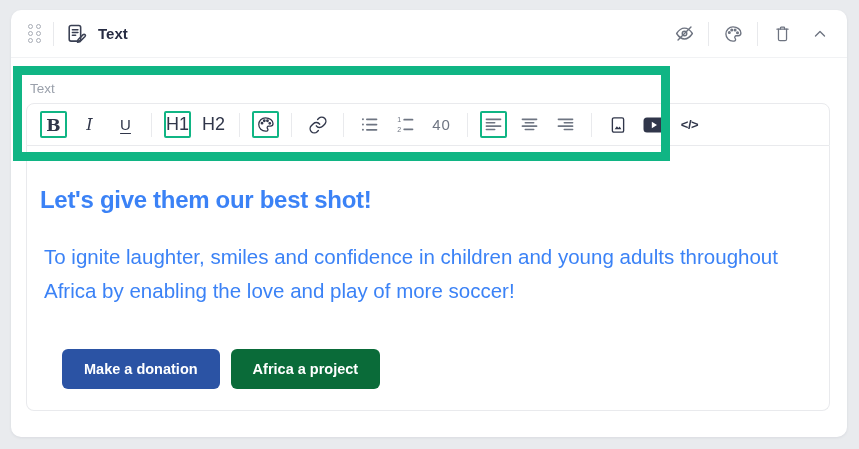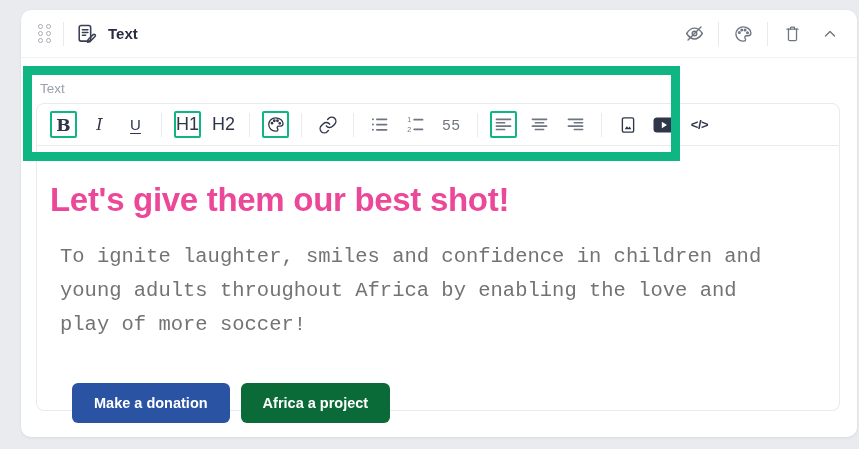--- a/index.html
+++ b/index.html
@@ -4,21 +4,21 @@
 <style>
   * { box-sizing: border-box; }
   html,body { margin:0; padding:0; }
   body {
     width:859px; height:449px; position:relative; overflow:hidden;
     background:#e9ebee;
     font-family:"Liberation Sans", sans-serif;
     color:#2c3045;
   }
   .card {
-    position:absolute; left:21px; top:10px; width:836px; height:427px;
+    position:absolute; left:11px; top:10px; width:836px; height:427px;
     background:#ffffff; border-radius:10px;
     box-shadow:0 1px 3px rgba(30,35,60,.08);
   }
   
   .widget-header {
     position:absolute; left:0; top:0; width:100%; height:48px;
     display:flex; align-items:center; padding:0 15px 0 17px;
     border-bottom:1px solid #f1f2f4;
   }
   .drag-handle { display:grid; grid-template-columns:repeat(2,5px); grid-template-rows:repeat(3,5px); gap:2px 3px; }
@@ -49,22 +49,22 @@
   .g-italic { font-family:"DejaVu Serif", serif; font-style:italic; font-size:16px; }
   .g-underline { font-size:15px; text-decoration:underline; text-underline-offset:3px; }
   .g-h { font-size:18px; font-weight:500; }
   .g-quote { font-size:15px; letter-spacing:1px; }
   .g-code { font-size:13px; font-weight:600; letter-spacing:-0.5px; }
 
   .content-area {
     border:1px solid #e9eaed; border-top:none; border-radius:0 0 8px 8px;
     height:265px; padding:34px 20px 0 13px; background:#fff;
   }
-  .content-heading { margin:0; font-size:33px; line-height:40px; font-weight:700; color:#ec4899; letter-spacing:-0.3px; }
-  .content-paragraph { margin:20px 0 0 10px; font-size:20.5px; line-height:34px; color:#737373; max-width:735px;font-family:Liberation Mono, monospace; }
+  .content-heading { margin:0; font-size:24px; line-height:40px; font-weight:700; color:#3b82f6; letter-spacing:-0.3px; }
+  .content-paragraph { margin:20px 0 0 4px; font-size:20.5px; line-height:34px; color:#3b82f6; max-width:735px; }
   .cta-row { display:flex; gap:11px; margin:41px 0 0 6px;padding-left:16px; }
   .cta {
     height:40px; padding:0 22px; border:none; border-radius:6px;
     color:#fff; font-size:14.5px; font-weight:700; font-family:"Liberation Sans", sans-serif;
     display:flex; align-items:center; justify-content:center; cursor:pointer; min-width:149px;
   }
   .cta-blue { background:#2b53a4; }
   .cta-green { background:#0a6b39; }
 
   
@@ -168,21 +168,21 @@
           <path d="M9 6h11M9 12h11M9 18h11"></path>
         </svg>
       </span>
       <span class="tb-btn tb-gray">
         <svg width="21" height="21" viewBox="0 0 24 24" fill="none" stroke="currentColor" stroke-width="2" stroke-linecap="round">
           <text x="2.6" y="9" font-size="8" fill="currentColor" stroke="none" font-family="inherit">1</text>
           <text x="2.6" y="20" font-size="8" fill="currentColor" stroke="none" font-family="inherit">2</text>
           <path d="M10.5 6.5H20M10.5 17.5H20"></path>
         </svg>
       </span>
-      <span class="tb-btn tb-gray g-quote">55</span>
+      <span class="tb-btn tb-gray g-quote">40</span>
       <span class="tb-div"></span>
       <span class="tb-btn active tb-gray">
         <svg width="19" height="19" viewBox="0 0 24 24" fill="none" stroke="currentColor" stroke-width="2" stroke-linecap="round">
           <path d="M3 5.5h18M3 9.8h10.5M3 14.1h18M3 18.4h10.5"></path>
         </svg>
       </span>
       <span class="tb-btn tb-gray">
         <svg width="19" height="19" viewBox="0 0 24 24" fill="none" stroke="currentColor" stroke-width="2" stroke-linecap="round">
           <path d="M3 5.5h18M6.7 9.8h10.6M3 14.1h18M6.7 18.4h10.6"></path>
         </svg>

